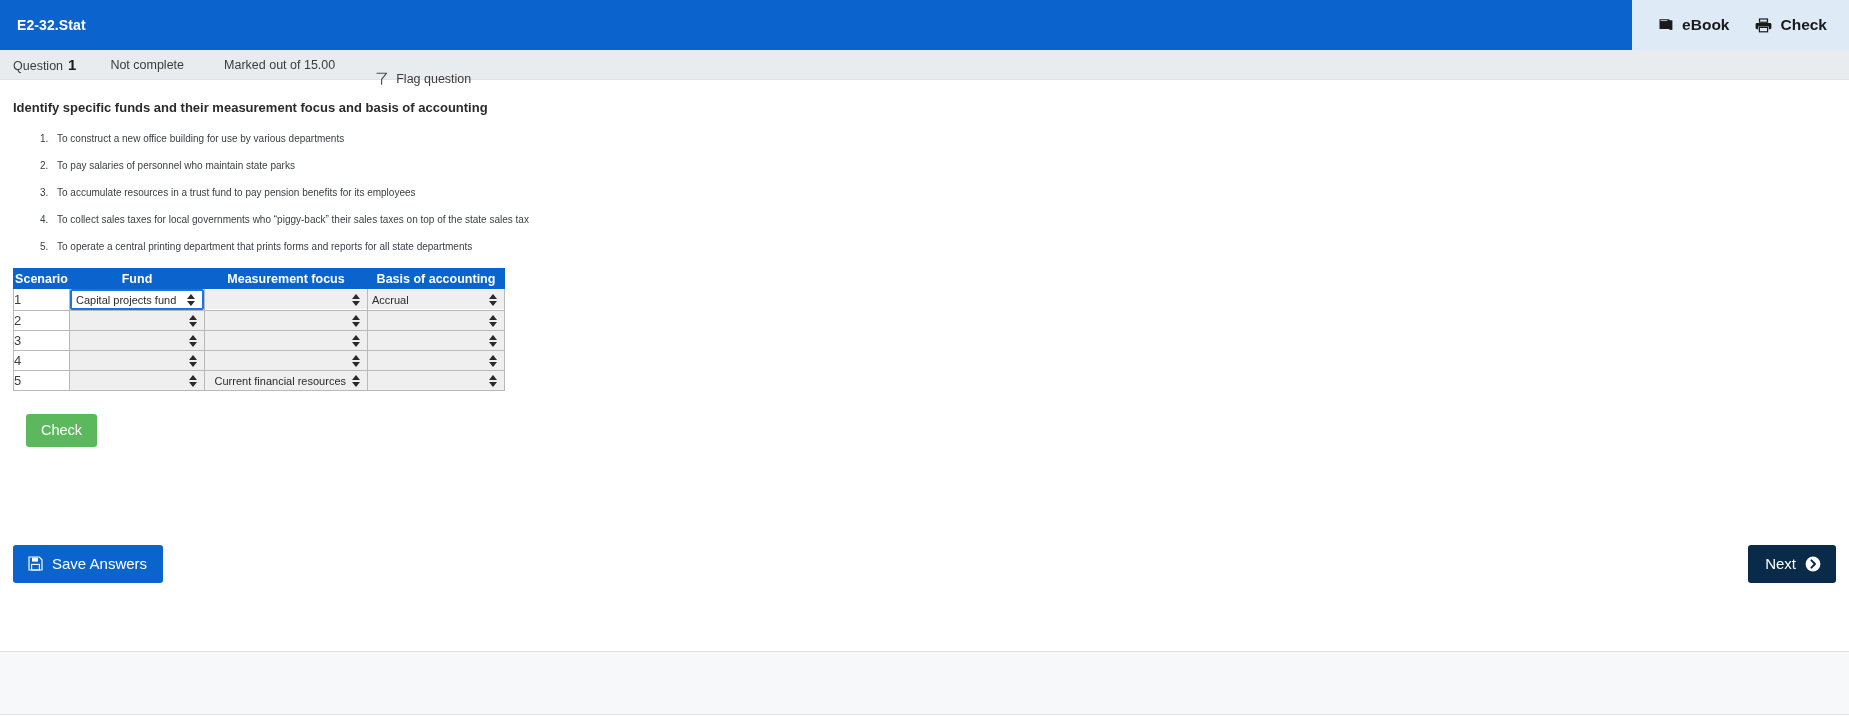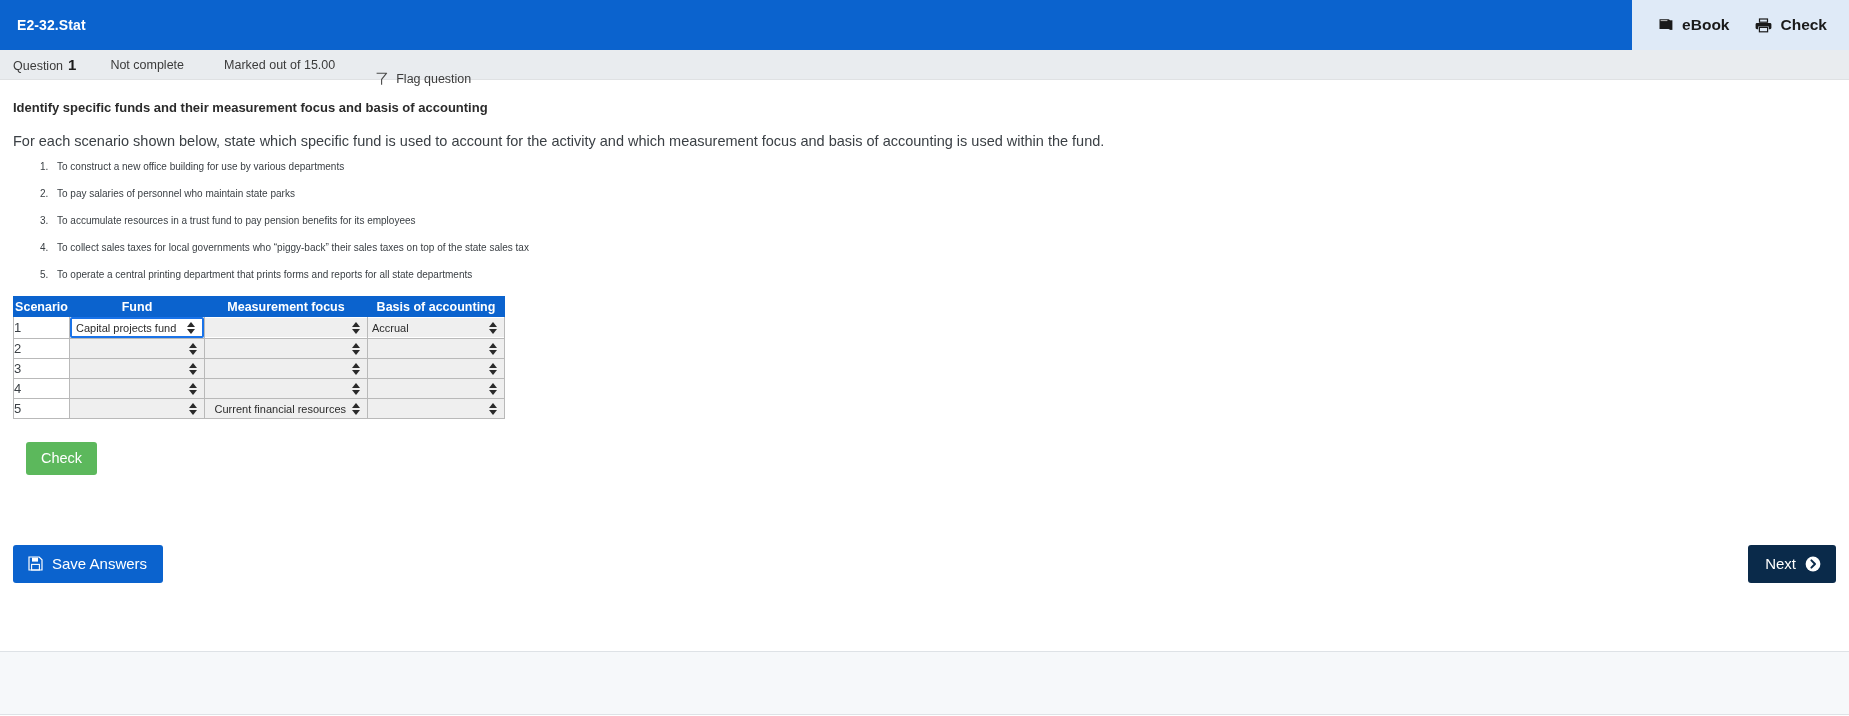--- a/index.html
+++ b/index.html
@@ -321,21 +321,20 @@
       <svg width="13" height="14" viewBox="0 0 13 14">
         <path d="M1.6 1.2h10L6.6 7.4v5.3" fill="none" stroke="#4a4a4a" stroke-width="1.1" stroke-linejoin="round"></path>
       </svg>
     </span>
     <span>Flag question</span>
   </div>
 </div>
 
 <div class="qbody">
   <div class="qtitle">Identify specific funds and their measurement focus and basis of accounting</div>
-  <p class="qintro">For each scenario shown below, state which specific fund is used to account for the activity and which measurement focus and basis of accounting is used within the fund.</p>
 
   <ol class="scenarios">
     <li>To construct a new office building for use by various departments</li>
     <li>To pay salaries of personnel who maintain state parks</li>
     <li>To accumulate resources in a trust fund to pay pension benefits for its employees</li>
     <li>To collect sales taxes for local governments who “piggy-back” their sales taxes on top of the state sales tax</li>
     <li>To operate a central printing department that prints forms and reports for all state departments</li>
   </ol>
 
   <div class="ansTableWrap">

